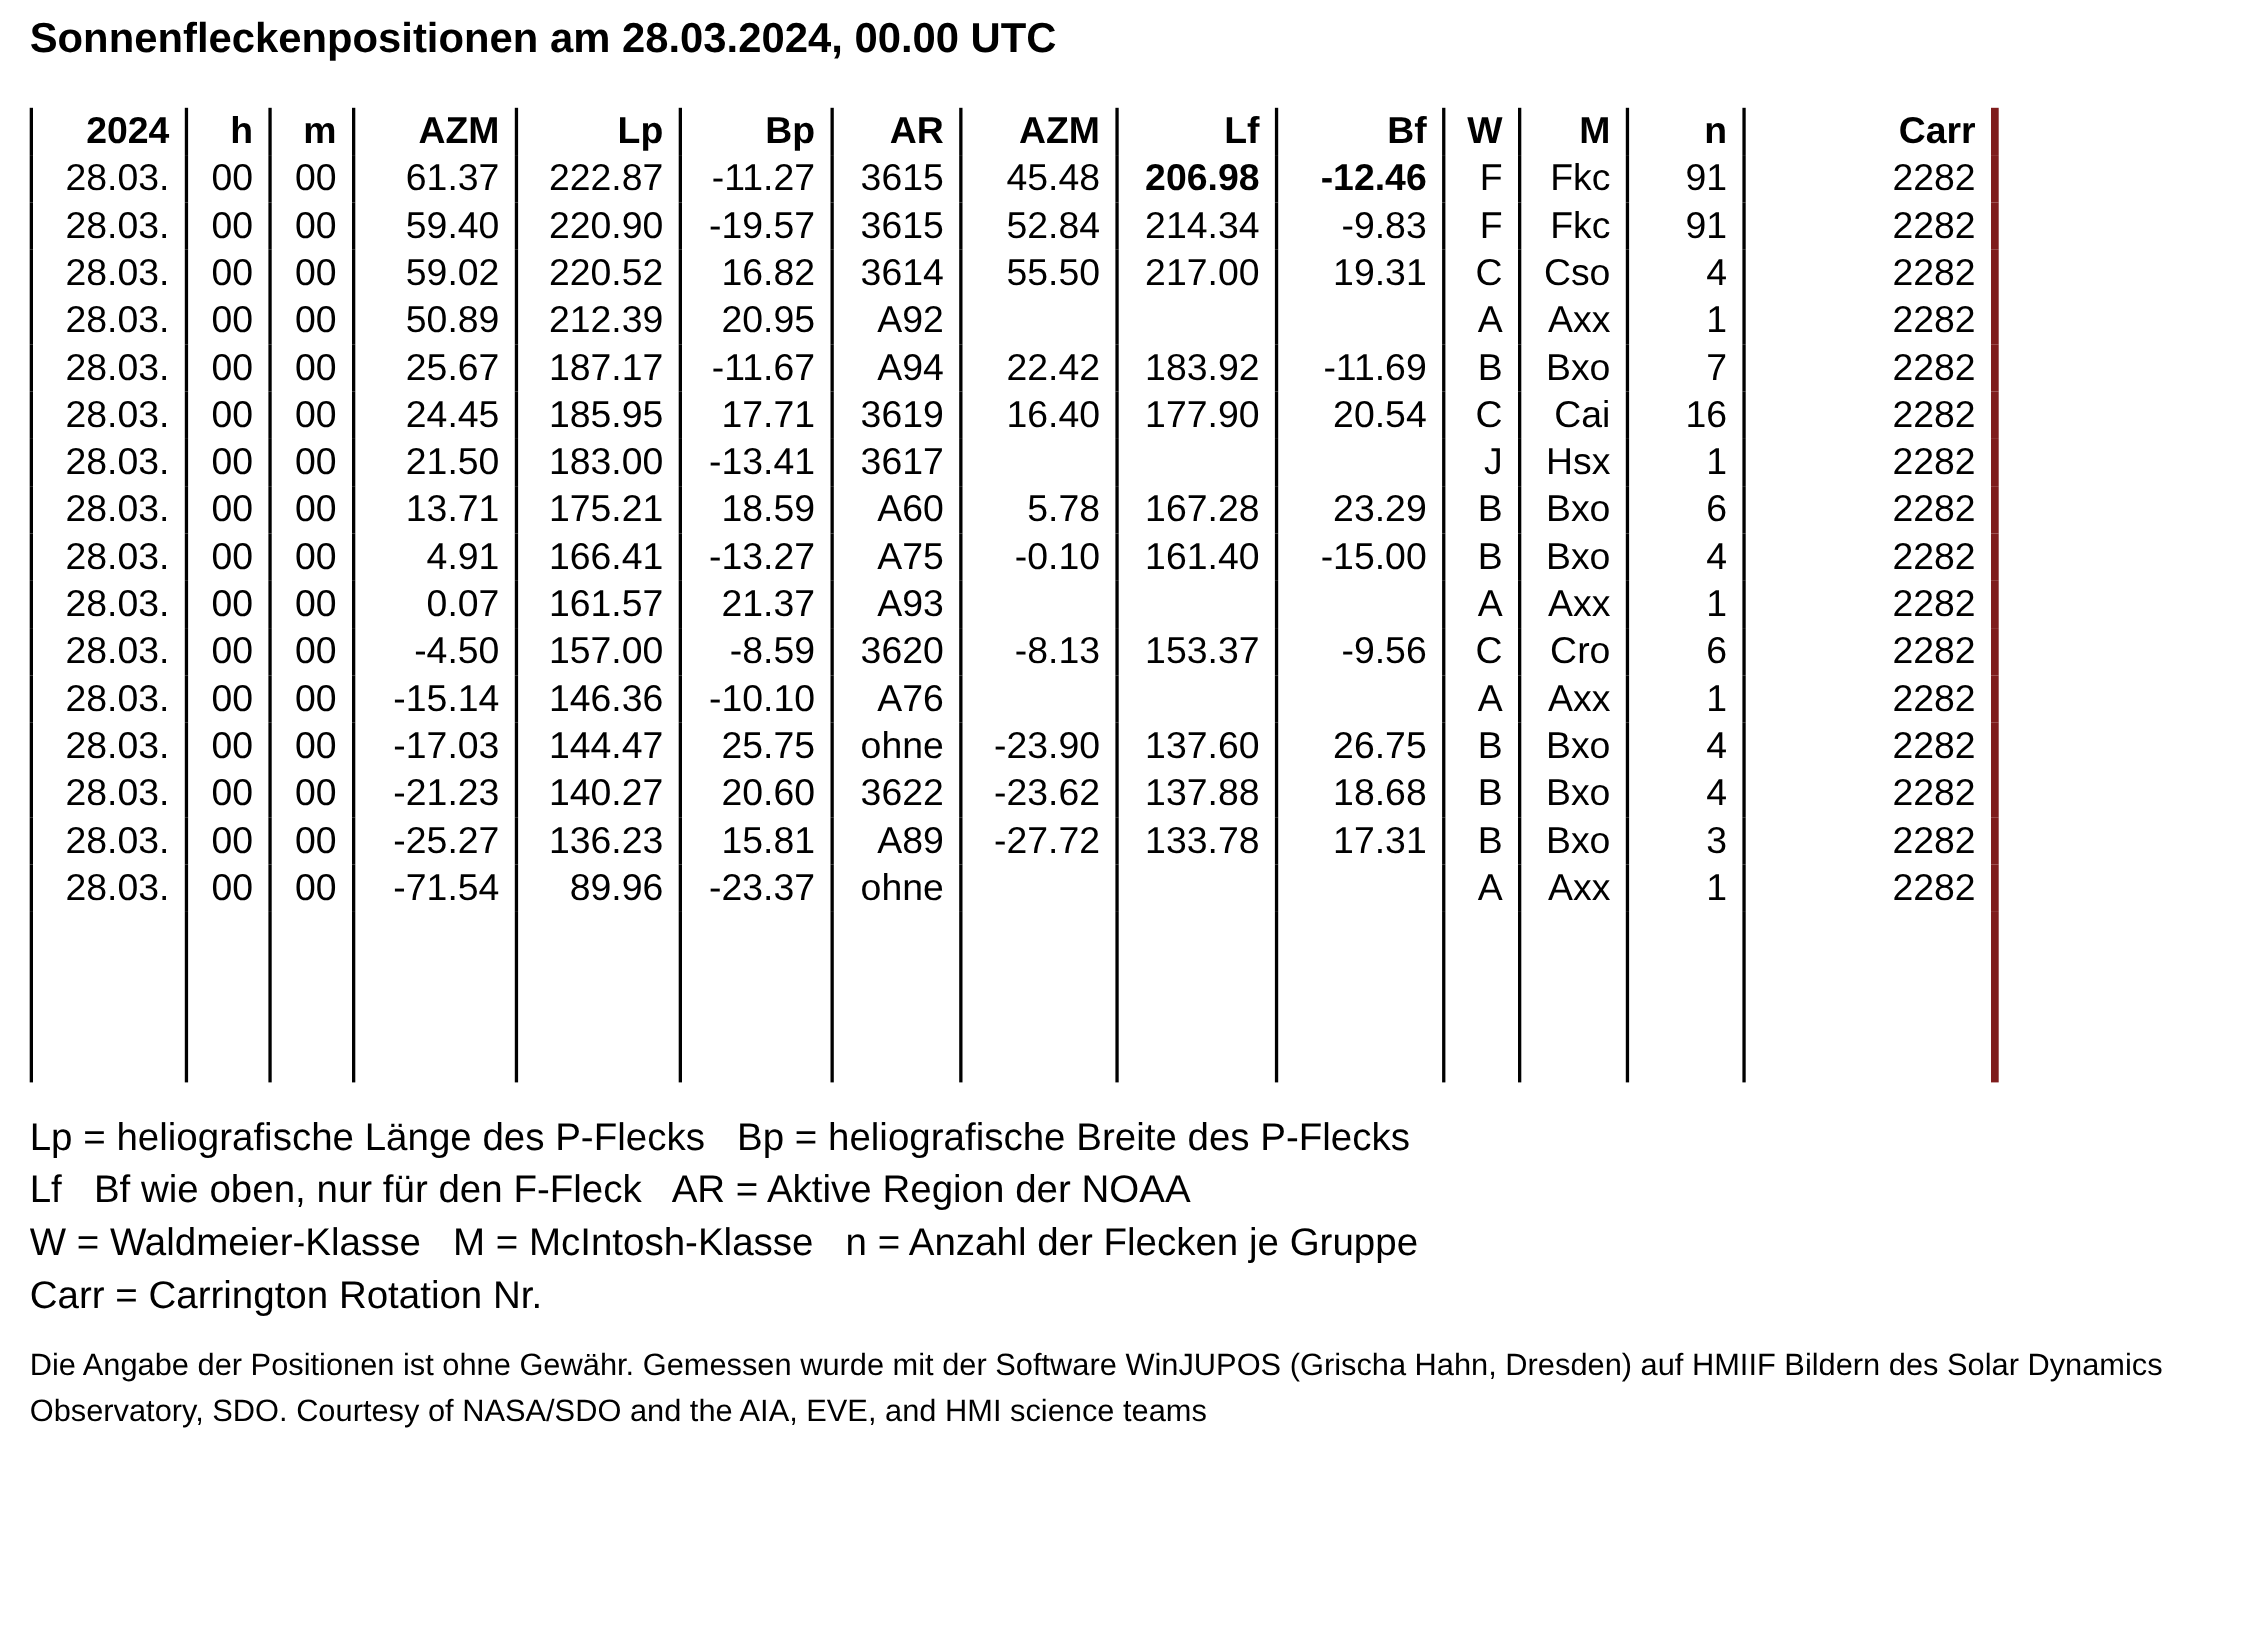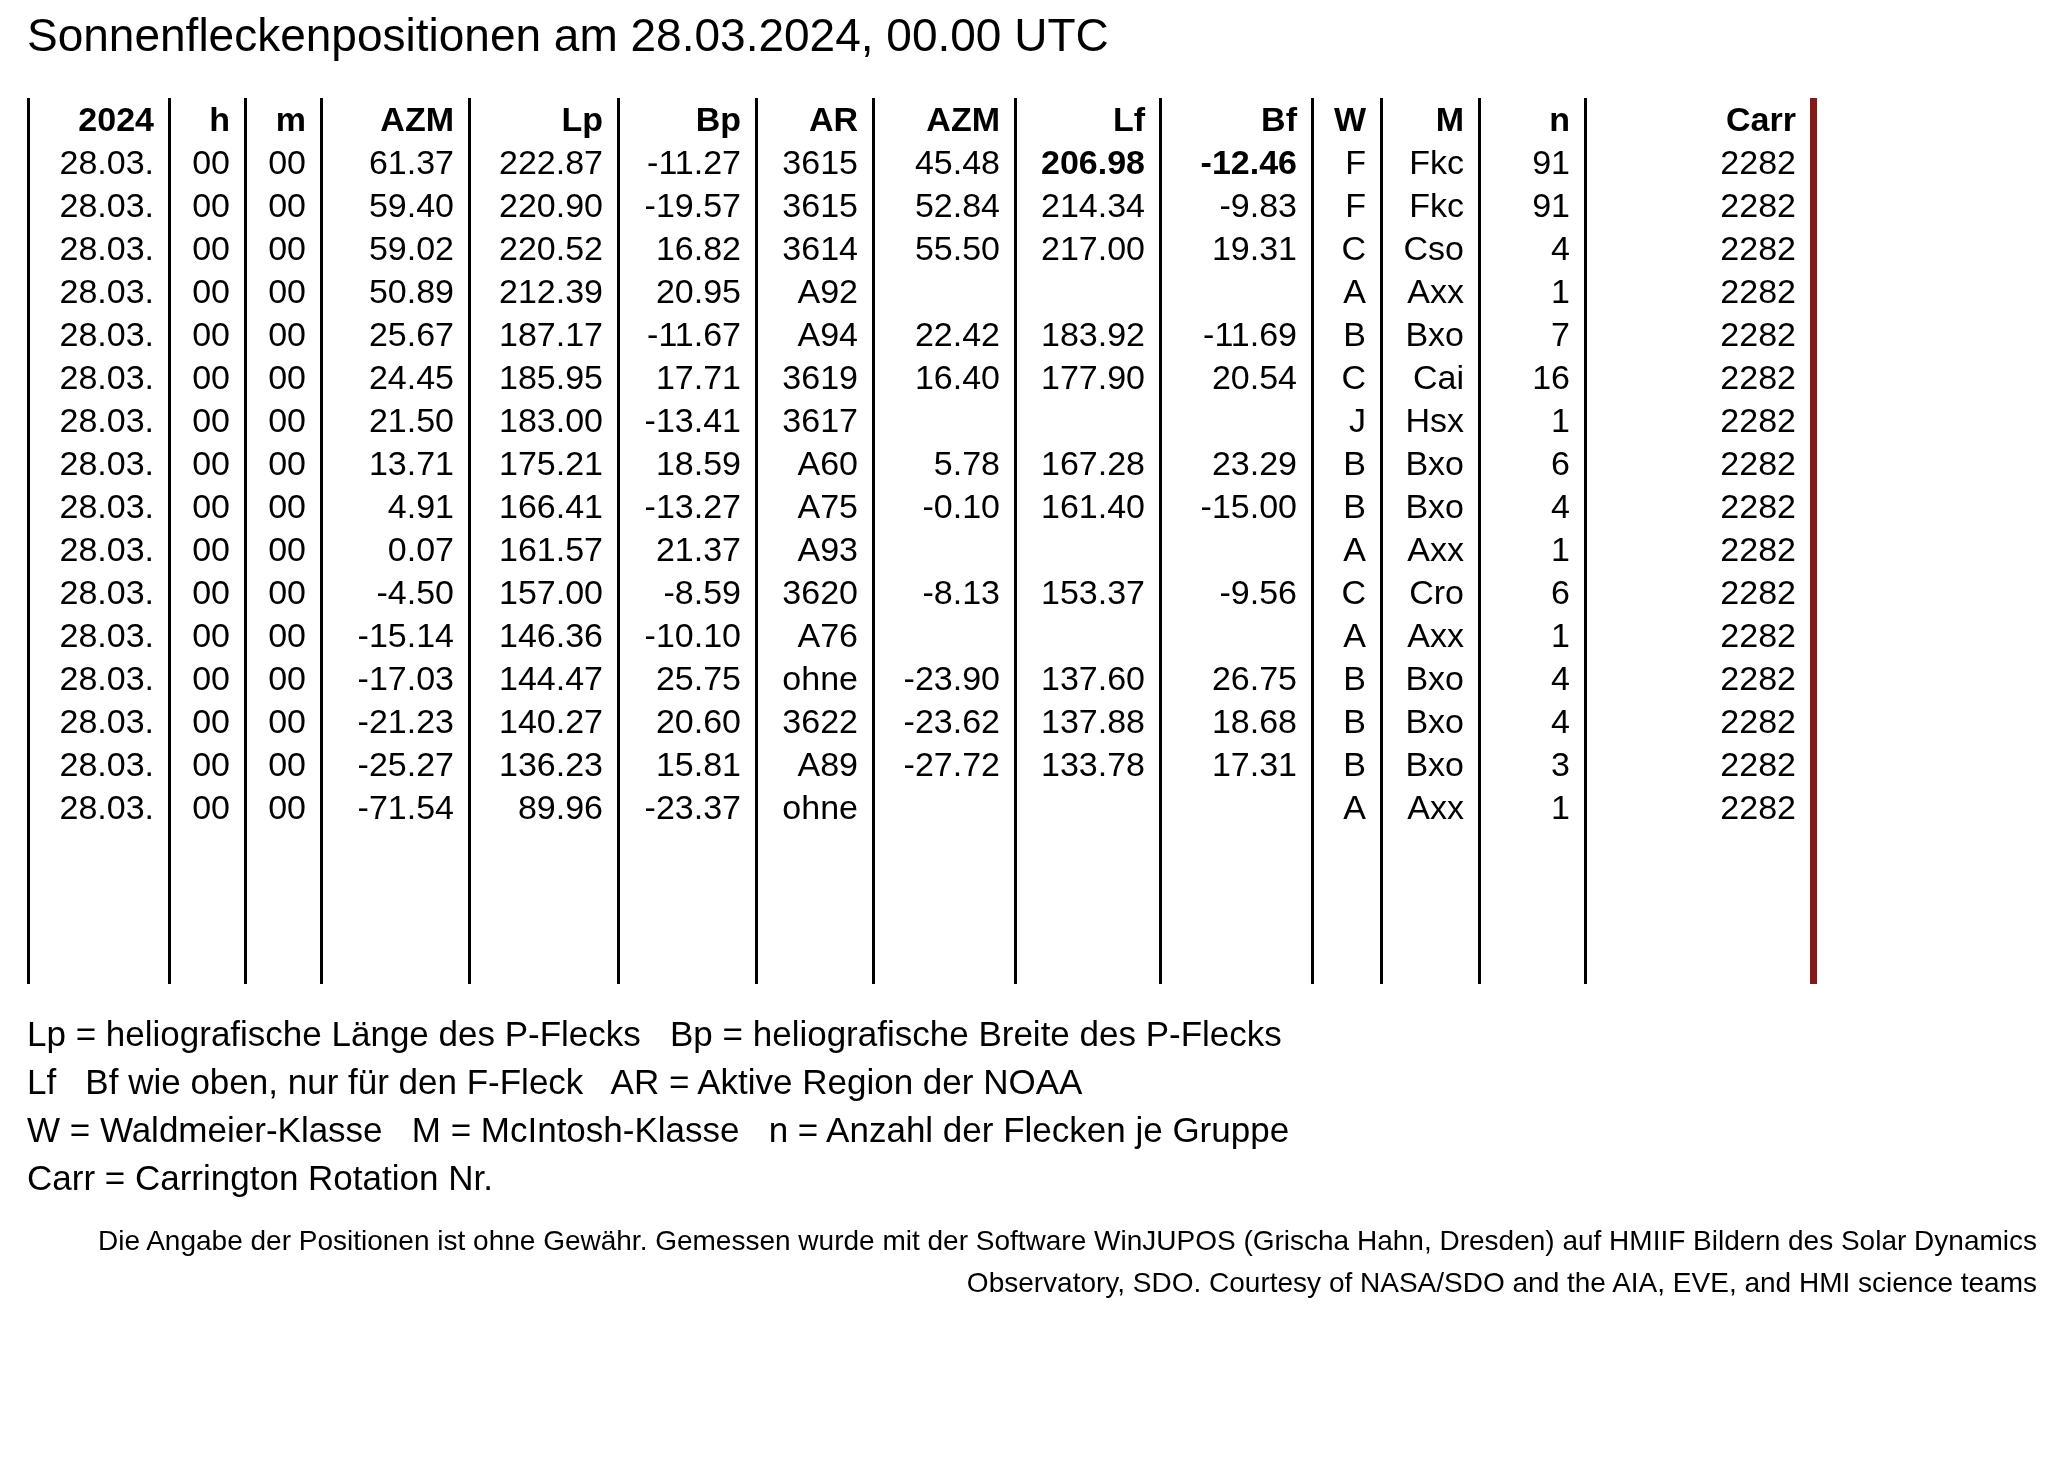--- a/index.html
+++ b/index.html
@@ -12,22 +12,22 @@
   .page {
     position: relative;
     width: 2060px;
     height: 1478px;
     background: #ffffff;
     overflow: hidden;
   }
   .title {
     margin: 0;
     padding: 8px 0 0 27px;
-    font-size: 46px;
-    font-weight: normal;
+    font-size: 38px;
+    font-weight: bold;
     letter-spacing: 0px;
     line-height: 54px;
   }
   table.positions {
     border-collapse: collapse;
     table-layout: fixed;
     margin: 36px 0 0 27px;
     width: 1788px;
     border-left: 3px solid #000;
   }
@@ -60,21 +60,20 @@
   .legend-line {
     font-size: 35px;
     line-height: 48px;
     white-space: pre;
   }
   .disclaimer {
     margin: 18px 0 0 27px;
     width: 2010px;
     font-size: 28px;
     line-height: 42px;
-    text-align: right;
   }
   .signature {
     margin: 14px 0 0 27px;
     font-size: 36px;
     line-height: 44px;
   }
 </style>
 </head>
 <body>
 

